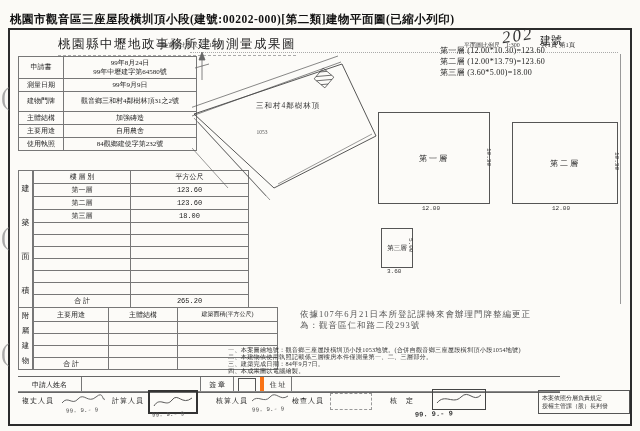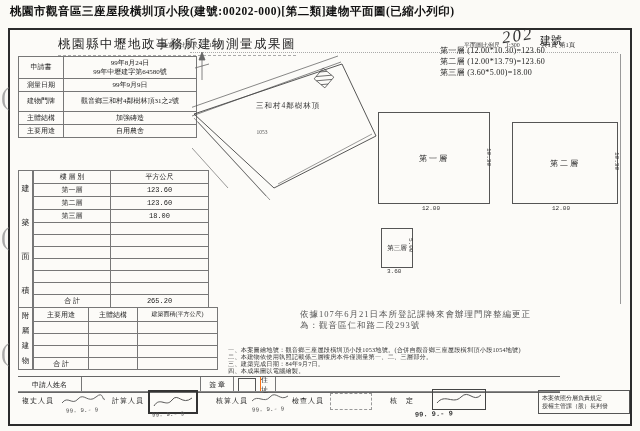--- a/index.html
+++ b/index.html
@@ -3,41 +3,41 @@
 <meta charset="utf-8">
 <style>
   html,body{margin:0;padding:0;}
   .page{
     position:relative;width:640px;height:431px;overflow:hidden;
     background:#fbfaf6;
     font-family:"Liberation Serif","DejaVu Serif",serif;
     color:#222;
   }
   .abs{position:absolute;}
-  .doc-title{left:10px;top:4px;font-size:11.5px;font-weight:bold;letter-spacing:0.5px;color:#111;}
+  .doc-title{left:10px;top:12px;font-size:11.5px;font-weight:bold;letter-spacing:0.5px;color:#111;}
   .doc-border{left:8px;top:28px;width:620px;height:394px;border:2px solid #2b2b2b;background:#fcfbf8;}
   .inner-right-line{left:620px;top:54px;width:0;height:250px;border-left:1px solid #999;}
   .office-title{left:58px;top:36px;font-size:12.5px;letter-spacing:1.5px;color:#222;border-bottom:1px dashed #aaa;padding-bottom:2px;}
   .lot-title{left:296px;top:37px;font-size:11px;letter-spacing:1px;}
   .bno-hand{left:502px;top:26px;font-size:17px;font-style:italic;color:#333;transform:rotate(-8deg);letter-spacing:2px;}
   .bno-suffix{left:540px;top:33px;font-size:11px;}
   .scale-site{left:162px;top:41px;font-size:6px;color:#444;}
   .scale-plan{left:464px;top:41px;font-size:6px;color:#444;}
   .page-count{left:541px;top:41px;font-size:6.5px;color:#333;}
   .header-rule{left:190px;top:52px;width:428px;border-top:1px dotted #aaa;}
 
   
   table{border-collapse:collapse;}
   .info-tbl{left:18px;top:56px;border-radius:16px;}
   .info-tbl td{border:1px solid #777;font-size:7px;text-align:center;vertical-align:middle;padding:0 1px;line-height:1.25;}
   .info-tbl .lblc{width:42px;}
   .info-tbl .valc{width:130px;}
   .sub-wrap{left:18px;display:flex;}
   .vstrip{width:13px;border:1px solid #777;display:flex;flex-direction:column;justify-content:space-around;align-items:center;font-size:8px;}
-  .sub-tbl td{border:1px solid #777;font-size:7px;text-align:center;vertical-align:middle;padding:0 4px;}
+  .sub-tbl td{border:1px solid #777;font-size:7px;text-align:center;vertical-align:middle;padding:0 14px;}
   .num{text-align:right;font-family:"Liberation Mono","DejaVu Sans Mono",monospace;font-size:6.5px;padding-right:6px;}
   .fp{border:1px solid #555;background:transparent;display:flex;align-items:center;justify-content:center;}
   .fp-name{font-size:8px;letter-spacing:2px;color:#222;}
   .dim{font-size:6px;color:#333;font-family:"Liberation Mono","DejaVu Sans Mono",monospace;}
   .dim-v{transform:rotate(90deg);transform-origin:left top;}
   .calc{left:440px;top:45px;font-size:8px;line-height:11px;color:#222;letter-spacing:0.3px;}
 
   
   .corr{left:300px;top:309px;font-size:8.5px;color:#555;letter-spacing:1px;line-height:11px;}
   .notes{left:228px;top:346px;font-size:6.2px;color:#333;line-height:7px;letter-spacing:0.2px;}
@@ -96,20 +96,24 @@
       <td class="valc">觀音鄉三和村4鄰樹林頂31之2號</td>
     </tr>
     <tr style="height:13px;">
       <td class="lblc">主體結構</td>
       <td class="valc">加強磚造</td>
     </tr>
     <tr style="height:13px;">
       <td class="lblc">主要用途</td>
       <td class="valc">自用農舍</td>
     </tr>
+    <tr style="height:13px;">
+      <td class="lblc">使用執照</td>
+      <td class="valc">84觀鄉建使字第232號</td>
+    </tr>
   </tbody>
     </table>
 
   <div class="abs sub-wrap" style="top:170px;">
     <div class="vstrip">
       <span>建</span>
       <span>築</span>
       <span>面</span>
       <span>積</span>
     </div>
@@ -270,21 +274,21 @@
     <div>四、本成果圖以電腦繪製。</div>
   </div>
 
   <div class="abs app-band">
     <div class="c" style="width:64px;border-right:1px solid #777;">申請人姓名</div>
     <div class="c" style="width:118px;"></div>
     <div class="c" style="width:34px;border-left:1px solid #777;border-right:1px solid #777;">簽 章</div>
     <div class="c" style="width:26px;">
         <div class="seal-box"></div>
       </div>
-    <div class="c" style="width:16px;border-left:1px solid #f97316;border-right:1px solid #777;">住 址</div>
+    <div class="c" style="width:32px;border-left:4px solid #f97316;border-right:1px solid #777;">住 址</div>
     <div class="c" style="flex:1;"></div>
   </div>
 
   <div class="abs" style="left:18px;top:391px;width:542px;border-top:1px solid #888;"></div>
 
   <div class="abs pers-lbl" style="left:22px;top:396px;">複丈人員</div>
   <svg class="abs" style="left:60px;top:393px;" width="46" height="14" viewBox="0 0 46 14">
     <path d="M2,10 C8,2 12,13 18,6 S28,11 36,4 42,9 45,6" stroke="#666" stroke-width="1" fill="none"></path>
   </svg>
   <div class="abs date-stamp" style="left:66px;top:407px;">99. 9.- 9</div>

